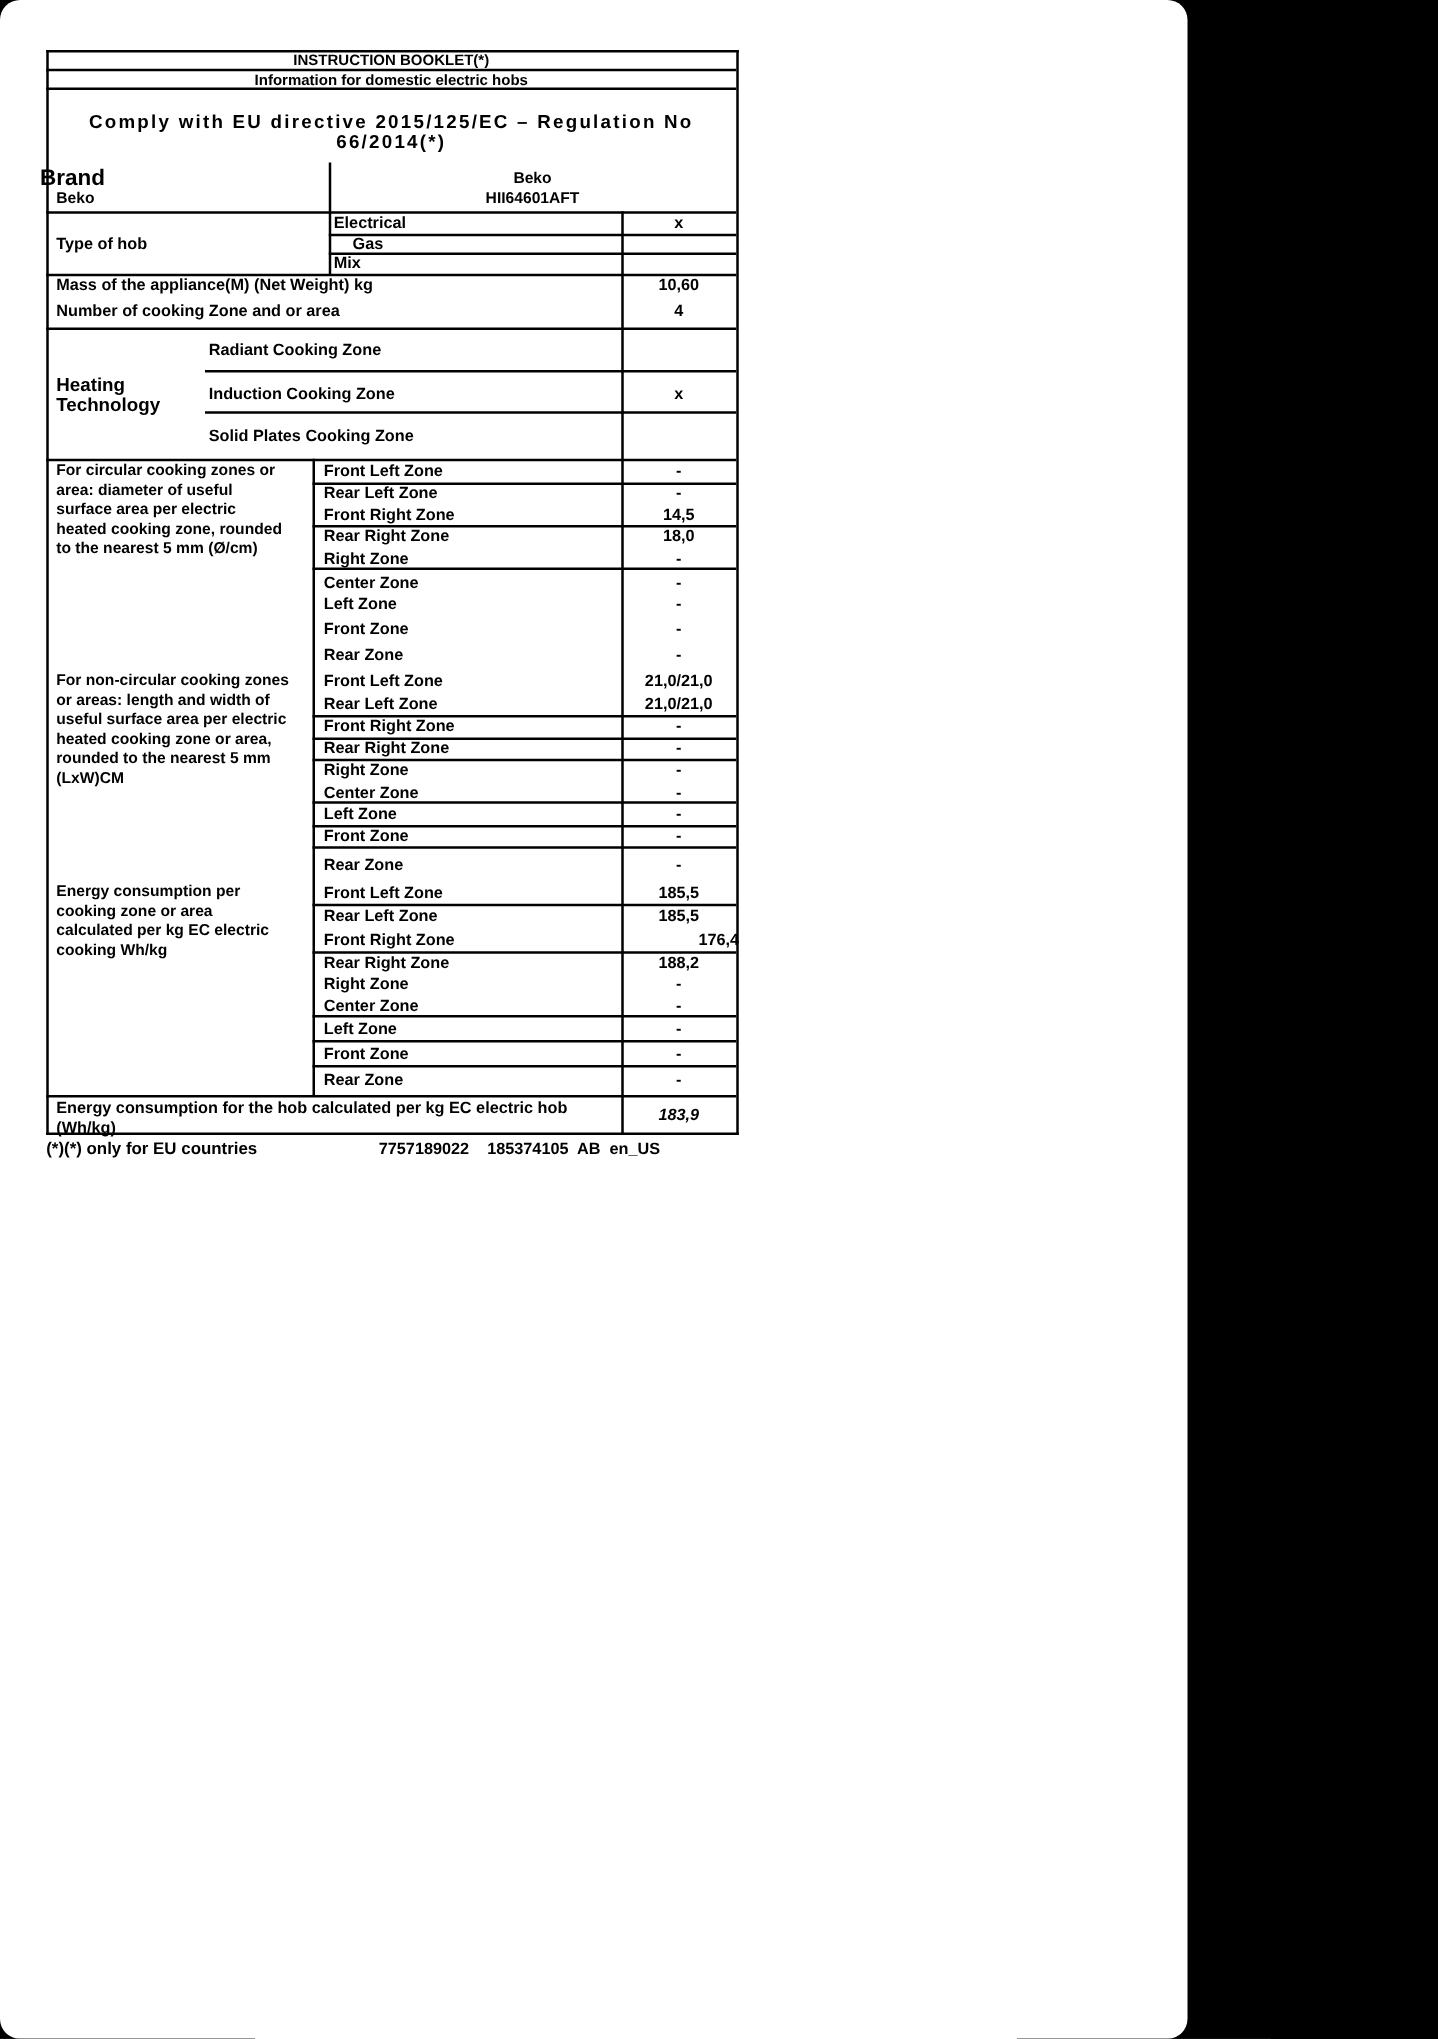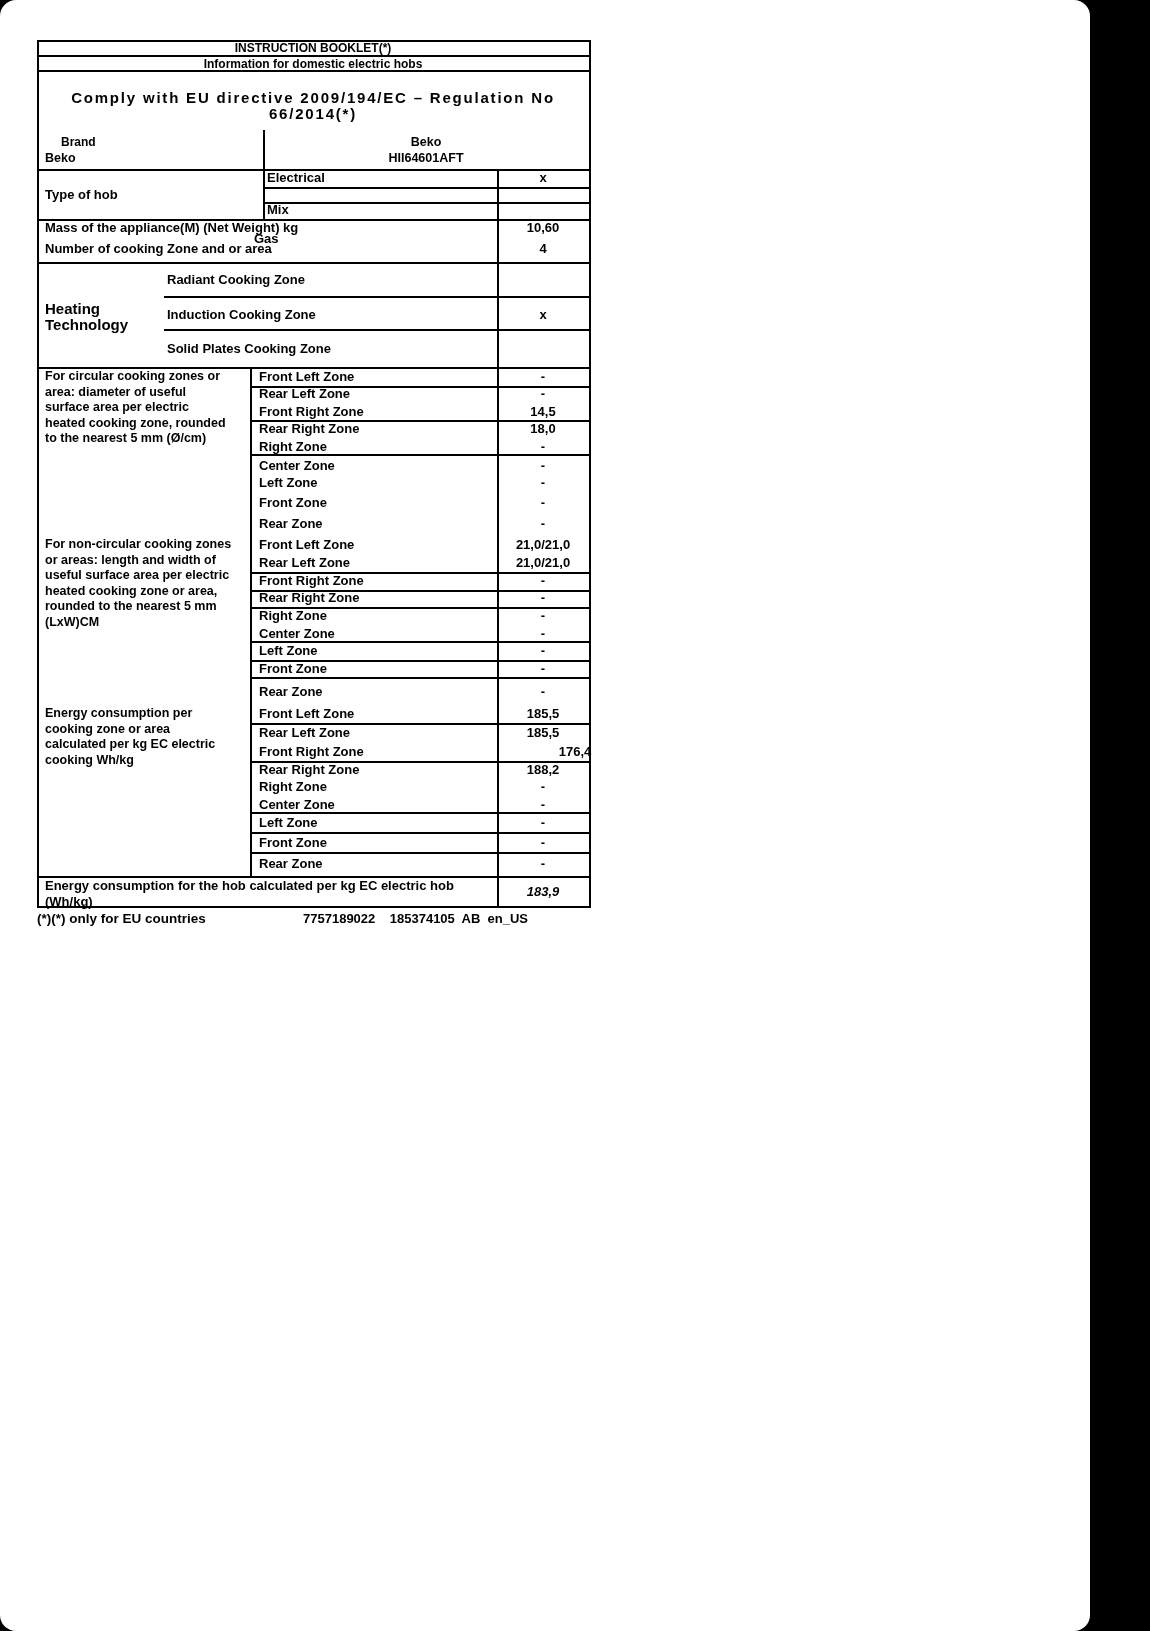--- a/index.html
+++ b/index.html
@@ -1,17 +1,17 @@
 <!DOCTYPE html>
 <html><head>
 <meta charset="utf-8">
 <style>
   html,body{margin:0;padding:0;background:#000;}
   .page{
-    position:relative;width:1090px;height:1631px;background:#fff;
+    position:relative;width:950px;height:1631px;background:#fff;
     border-radius:16px;overflow:hidden;color:#000;
     font-family:"Liberation Sans",sans-serif;font-weight:700;
   }
   .txt{position:absolute;white-space:nowrap;line-height:16px;height:16px;font-size:13px;}
   .ctr{text-align:center;}
   .hline{position:absolute;height:2px;background:#000;}
   .hline.thin{height:1.5px;}
   .vline{position:absolute;width:2px;background:#000;}
   .hdr{font-size:12px;width:552px;left:37px;text-align:center;}
   .title{
@@ -51,33 +51,33 @@
   <div class="hline thin" style="left:164px;top:329px;width:425px;"></div>
 
   <div class="vline" style="left:263px;top:130px;height:90px;"></div>
   <div class="vline" style="left:497px;top:169px;height:739px;"></div>
   <div class="vline" style="left:250px;top:367px;height:510px;"></div>
 
   <div class="txt hdr" style="top:40px;">INSTRUCTION BOOKLET(*)</div>
   <div class="txt hdr" style="top:56px;">Information for domestic electric hobs</div>
 
   <div class="title">
-    <span style="white-space:nowrap;">Comply with EU directive 2009/194/EC – Regulation No</span><br>
+    <span style="white-space:nowrap;">Comply with EU directive 2015/125/EC – Regulation No</span><br>
     <span style="white-space:nowrap;">66/2014(*)</span>
   </div>
 
-  <div class="txt" style="left:61px;top:134px;font-size:12px;">Brand</div>
+  <div class="txt" style="left:32px;top:134px;font-size:18px;">Brand</div>
   <div class="txt ctr" style="left:263px;top:134px;width:326px;font-size:12.5px;">Beko</div>
   <div class="txt" style="left:45px;top:150px;font-size:12.5px;">Beko</div>
   <div class="txt ctr" style="left:263px;top:150px;width:326px;font-size:12.5px;">HII64601AFT</div>
 
   <div class="txt" style="left:45px;top:187px;">Type of hob</div>
   <div class="txt" style="left:267px;top:170px;">Electrical</div>
   <div class="txt ctr" style="left:497px;top:170px;width:92px;">x</div>
-  <div class="txt" style="left:254px;top:187px;margin-top:44px;">Gas</div>
+  <div class="txt" style="left:282px;top:187px;">Gas</div>
   <div class="txt ctr" style="left:497px;top:187px;width:92px;"></div>
   <div class="txt" style="left:267px;top:202px;">Mix</div>
   <div class="txt ctr" style="left:497px;top:202px;width:92px;"></div>
 
   <div class="txt" style="left:45px;top:220px;">Mass of the appliance(M) (Net Weight) kg</div>
   <div class="txt ctr" style="left:497px;top:220px;width:92px;">10,60</div>
   <div class="txt" style="left:45px;top:241px;">Number of cooking Zone and or area</div>
   <div class="txt ctr" style="left:497px;top:241px;width:92px;">4</div>
 
   <div class="lbl" style="top:301px;font-size:15px;">Heating<br>Technology</div>

